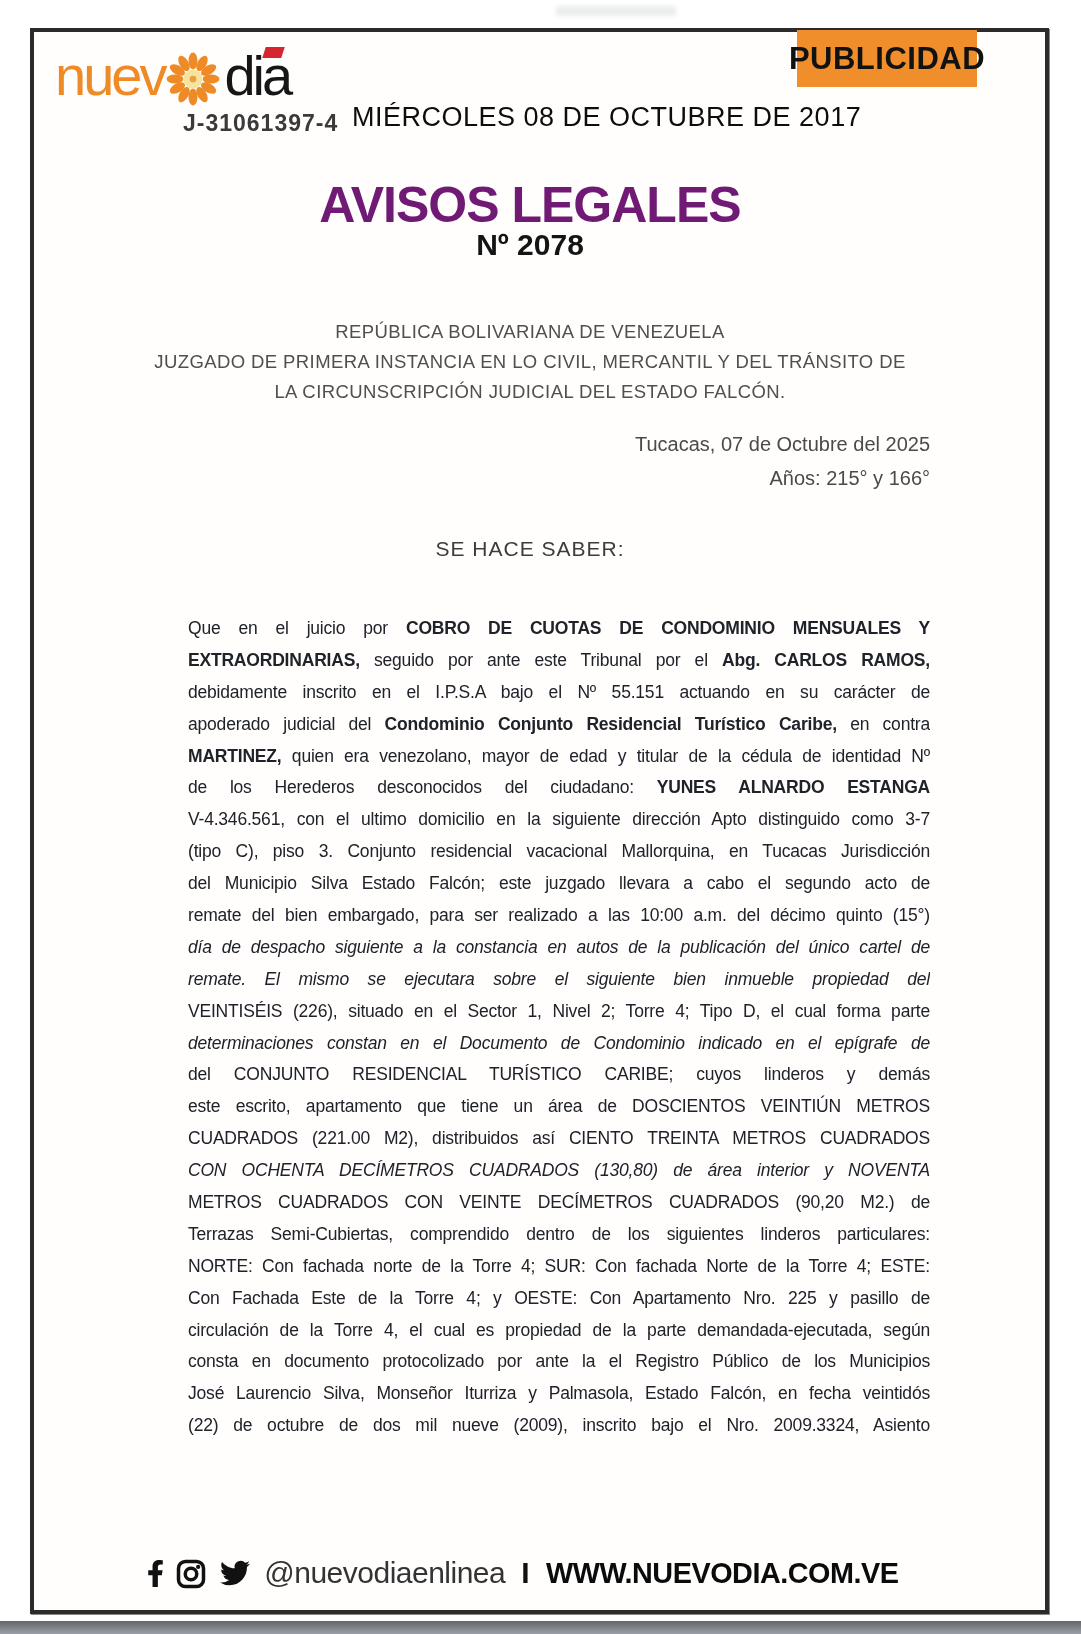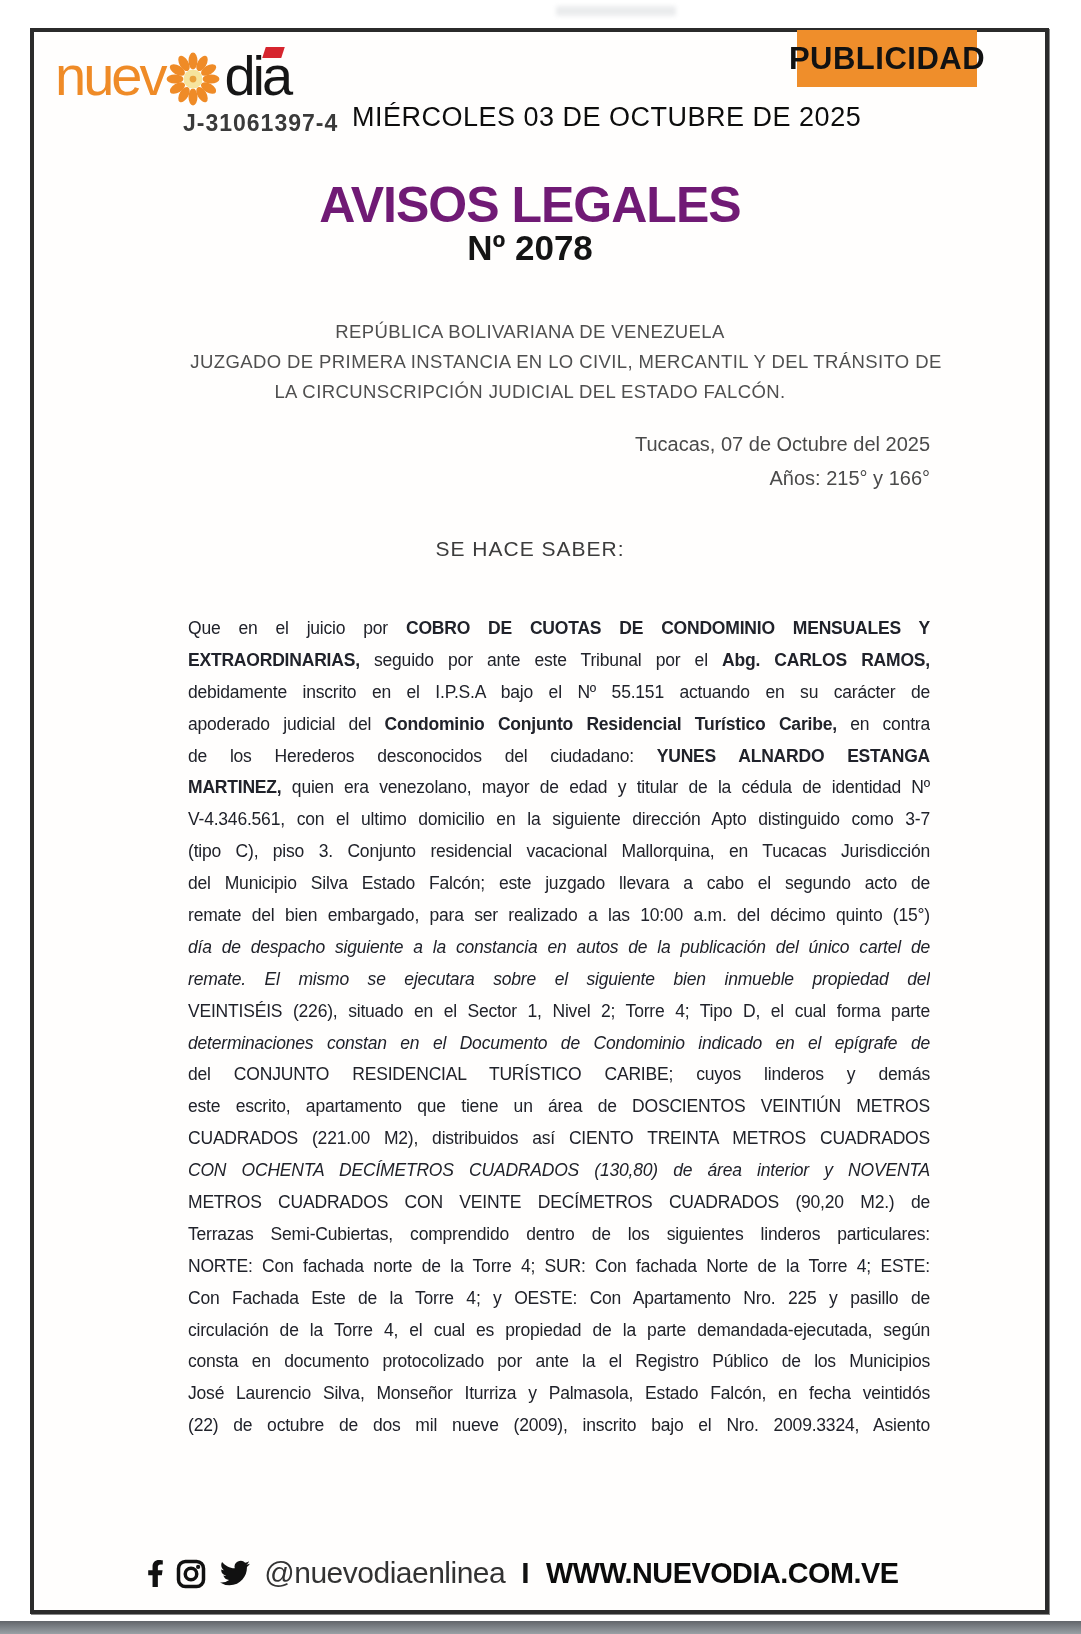--- a/index.html
+++ b/index.html
@@ -22,24 +22,24 @@
   .company-id{position:absolute;left:183px;top:110px;font-size:23px;color:#3a3a3a;letter-spacing:1px;font-weight:bold;}
   .edition-date{position:absolute;left:352px;top:102px;font-size:27px;color:#0d0d0d;letter-spacing:0.5px;}
   .publicidad{
     position:absolute;left:797px;top:30px;width:180px;height:57px;background:#EF8E2B;
     display:flex;align-items:center;justify-content:center;
     font-weight:bold;font-size:31px;color:#121212;letter-spacing:0.5px;
   }
   
   .center-band{position:absolute;left:30px;width:1000px;text-align:center;}
   .avisos-title{top:176px;font-size:50px;font-weight:bold;letter-spacing:-1px;color:#701a75;}
-  .avisos-number{top:228px;font-size:35px;font-weight:bold;color:#141414;}
+  .avisos-number{top:228px;font-size:30px;font-weight:bold;color:#141414;}
   .cartel-title{top:282px;font-size:23px;font-weight:bold;color:#555555;letter-spacing:2px;}
   .court-line{font-size:18.5px;color:#4f4f4f;letter-spacing:0.4px;}
-  .court-0{top:321px;} .court-1{top:351px;padding-left:36px;} .court-2{top:381px;}
+  .court-0{top:321px;} .court-1{top:351px;} .court-2{top:381px;}
   .date-block{position:absolute;right:151px;text-align:right;color:#4a4a4a;font-size:20px;}
   .date-place{top:433px;} .date-years{top:467px;}
   .salutation{top:537px;font-size:21px;color:#3c3c3c;letter-spacing:1px;}
   
   .legal-body{position:absolute;left:188px;top:613px;width:742px;}
   .body-line{
     height:31.9px;line-height:31.9px;font-size:17.5px;letter-spacing:-0.2px;
     text-align:justify;text-align-last:justify;text-justify:inter-word;
     overflow:hidden;white-space:nowrap;color:#20222a;
   }
@@ -106,41 +106,41 @@
         <circle cx="24" cy="24" r="8.5" fill="#F6E49E"></circle>
         <circle cx="24" cy="24" r="3" fill="#E9A13B"></circle>
       </svg>
     </span>
     <span class="logo-word logo-dia">
       <span>dia</span>
       <span class="dia-accent"></span>
     </span>
   </div>
   <div class="company-id">J-31061397-4</div>
-  <div class="edition-date">MIÉRCOLES 03 DE OCTUBRE DE 2025</div>
+  <div class="edition-date">MIÉRCOLES 08 DE OCTUBRE DE 2017</div>
   <div class="publicidad">PUBLICIDAD</div>
 
   <div class="center-band avisos-title">AVISOS LEGALES</div>
   <div class="center-band avisos-number">Nº 2078</div>
   <div class="center-band court-line court-0">REPÚBLICA BOLIVARIANA DE VENEZUELA</div>
   <div class="center-band court-line court-1">JUZGADO DE PRIMERA INSTANCIA EN LO CIVIL, MERCANTIL Y DEL TRÁNSITO DE</div>
   <div class="center-band court-line court-2">LA CIRCUNSCRIPCIÓN JUDICIAL DEL ESTADO FALCÓN.</div>
 
   <div class="date-block date-place">Tucacas, 07 de Octubre del 2025</div>
   <div class="date-block date-years">Años: 215° y 166°</div>
 
   <div class="center-band salutation">SE HACE SABER:</div>
 
   <div class="legal-body">
       <div class="body-line"><span class="run-n">Que en el juicio por </span><span class="run-b">COBRO DE CUOTAS DE CONDOMINIO MENSUALES Y</span></div>
       <div class="body-line"><span class="run-b">EXTRAORDINARIAS,</span><span class="run-n"> seguido por ante este Tribunal por el </span><span class="run-b">Abg. CARLOS RAMOS,</span></div>
       <div class="body-line"><span class="run-n">debidamente inscrito en el I.P.S.A bajo el Nº 55.151 actuando en su carácter de</span></div>
       <div class="body-line"><span class="run-n">apoderado judicial del </span><span class="run-b">Condominio Conjunto Residencial Turístico Caribe,</span><span class="run-n"> en contra</span></div>
+      <div class="body-line"><span class="run-b">MARTINEZ,</span><span class="run-n"> quien era venezolano, mayor de edad  y titular de la cédula de identidad Nº</span></div>
       <div class="body-line"><span class="run-n">de los Herederos desconocidos del ciudadano: </span><span class="run-b">YUNES ALNARDO ESTANGA</span></div>
-      <div class="body-line"><span class="run-b">MARTINEZ,</span><span class="run-n"> quien era venezolano, mayor de edad  y titular de la cédula de identidad Nº</span></div>
       <div class="body-line"><span class="run-n">V-4.346.561, con el ultimo domicilio en la siguiente dirección Apto distinguido como 3-7</span></div>
       <div class="body-line"><span class="run-n">(tipo C), piso 3. Conjunto residencial vacacional Mallorquina, en Tucacas Jurisdicción</span></div>
       <div class="body-line"><span class="run-n">del Municipio Silva Estado Falcón; este juzgado llevara a cabo el segundo acto de</span></div>
       <div class="body-line"><span class="run-n">remate del bien embargado, para ser realizado a las 10:00 a.m. del décimo quinto (15°)</span></div>
       <div class="body-line"><span class="run-i">día de despacho siguiente a la constancia en autos de la publicación del único cartel de</span></div>
       <div class="body-line"><span class="run-i">remate. El mismo se ejecutara sobre el siguiente bien inmueble propiedad del</span></div>
       <div class="body-line"><span class="run-n">VEINTISÉIS (226), situado en el Sector 1, Nivel 2; Torre 4; Tipo D, el cual forma parte</span></div>
       <div class="body-line"><span class="run-i">determinaciones constan en el Documento de Condominio indicado en el epígrafe de</span></div>
       <div class="body-line"><span class="run-n">del CONJUNTO RESIDENCIAL TURÍSTICO CARIBE; cuyos linderos y demás</span></div>
       <div class="body-line"><span class="run-n">este escrito, apartamento que tiene un área de DOSCIENTOS VEINTIÚN METROS</span></div>

